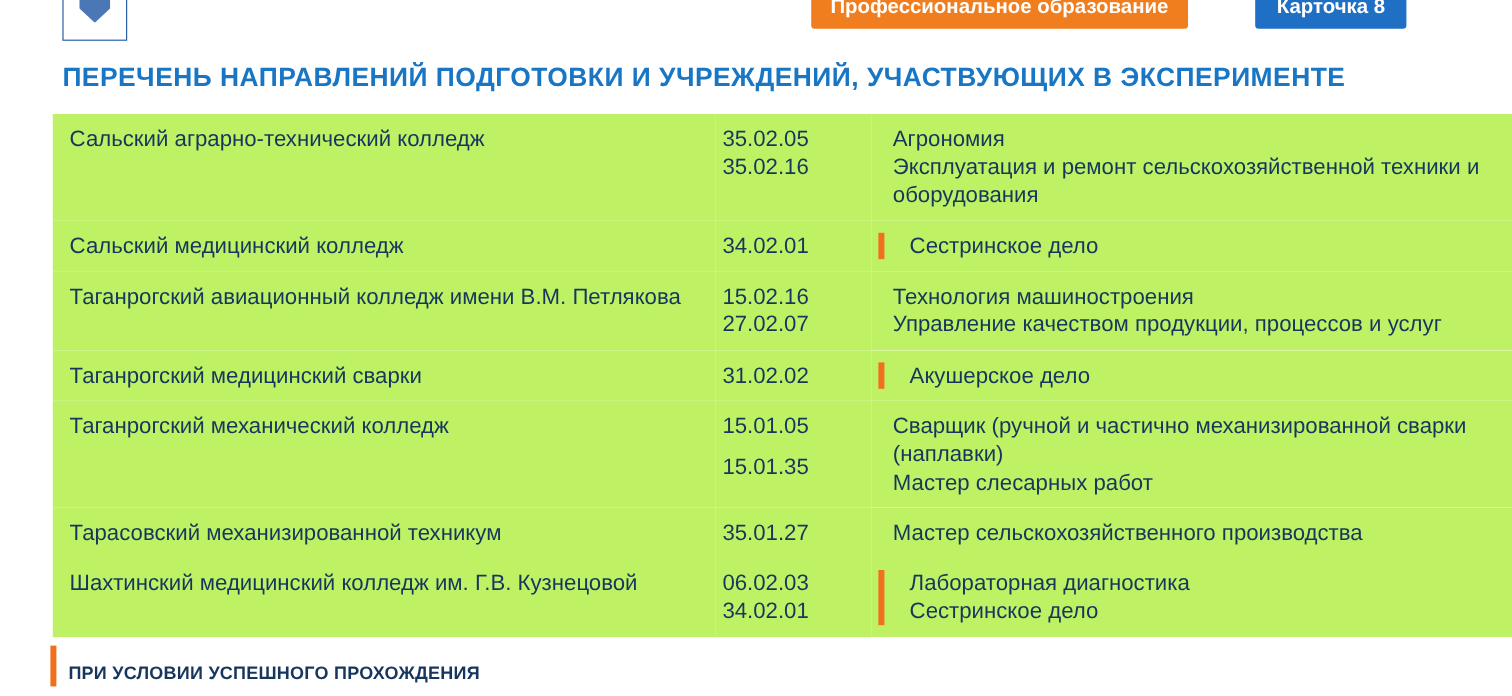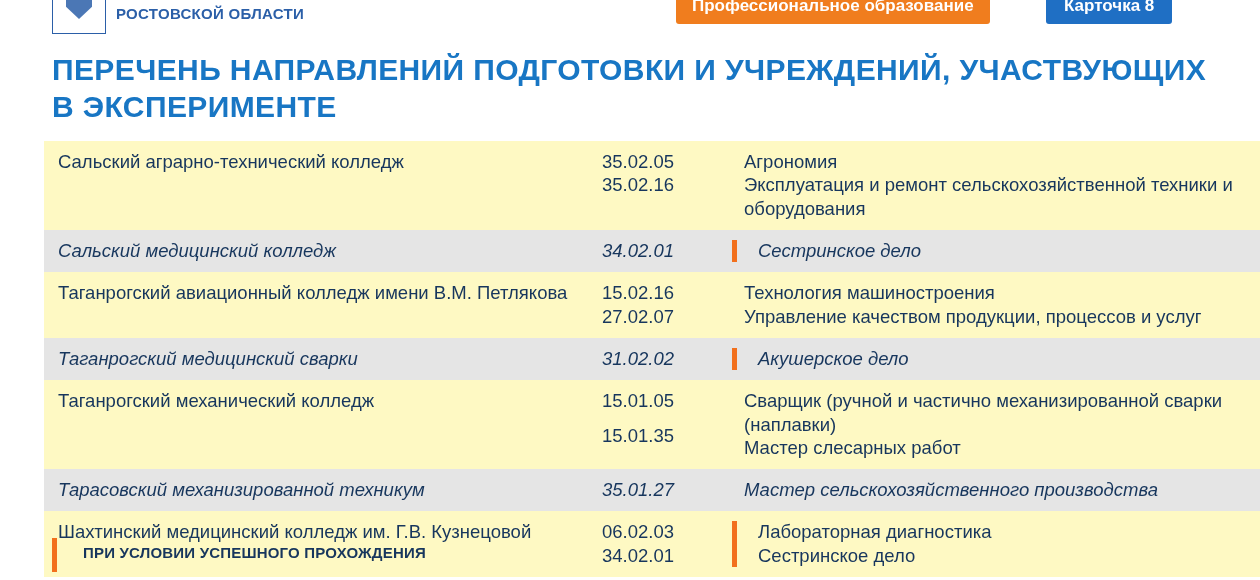--- a/index.html
+++ b/index.html
@@ -80,21 +80,21 @@
     font-weight: bold;
     padding: 6px 18px 8px 18px;
     border-radius: 3px;
     white-space: nowrap;
   }
 
   
   .title {
     margin: 18px 0 0 52px;
     color: #1876c4;
-    font-size: 30px;
+    font-size: 22px;
     font-weight: bold;
     line-height: 1.22;
     letter-spacing: .4px;
     text-transform: uppercase;
     max-width: 1160px;
   }
 
   
   .table {
     margin: 16px 0 0 44px;
@@ -106,42 +106,42 @@
     vertical-align: top;
     padding: 9px 6px 10px 6px;
     font-size: 18.5px;
     color: #17365d;
     line-height: 1.26;
   }
   .col-name  { width: 532px; padding-left: 14px !important; }
   .col-code  { width: 118px; text-align: left; white-space: nowrap; }
   .col-prog  { width: 522px; padding-left: 18px !important; position: relative; }
 
-  tr.row-a td { background: #fef9c3; }
-  tr.row-b td { background: #e5e5e5; font-style: italic; }
+  tr.row-a td { background: #bef264; }
+  tr.row-b td { background: #bef264; }
 
   .code-line { display: block; }
   .prog-line { display: block; }
   .prog-line.indent { padding-left: 14px; }
 
   .marker {
     position: absolute;
     left: 6px;
     width: 5px;
     background: #f2701d;
   }
 
   
   .footnote {
     position: absolute;
-    left: 52px;
+    left: 42px;
     bottom: 8px;
     display: flex;
-    align-items: center;
-    gap: 26px;
+    align-items: flex-end;
+    gap: 10px;
   }
   .footnote .bar {
     width: 5px;
     height: 34px;
     background: #f2701d;
     margin-top: 3px;
   }
   .footnote .txt {
     color: #17365d;
     font-weight: bold;
@@ -154,21 +154,20 @@
 </head>
 <body>
 
 <div class="header">
   <div class="logo-block">
     <div class="emblem">
       <div class="crest"></div>
     </div>
     <div class="ministry">
       <div>Министерство образования</div>
-      <div>Ростовской области</div>
     </div>
   </div>
   <div class="badge-prof">Профессиональное образование</div>
   <div class="badge-card">Карточка 8</div>
 </div>
 
 <div class="title">ПЕРЕЧЕНЬ НАПРАВЛЕНИЙ ПОДГОТОВКИ И УЧРЕЖДЕНИЙ, УЧАСТВУЮЩИХ В ЭКСПЕРИМЕНТЕ</div>
 
 <table class="table">
   <tbody>

